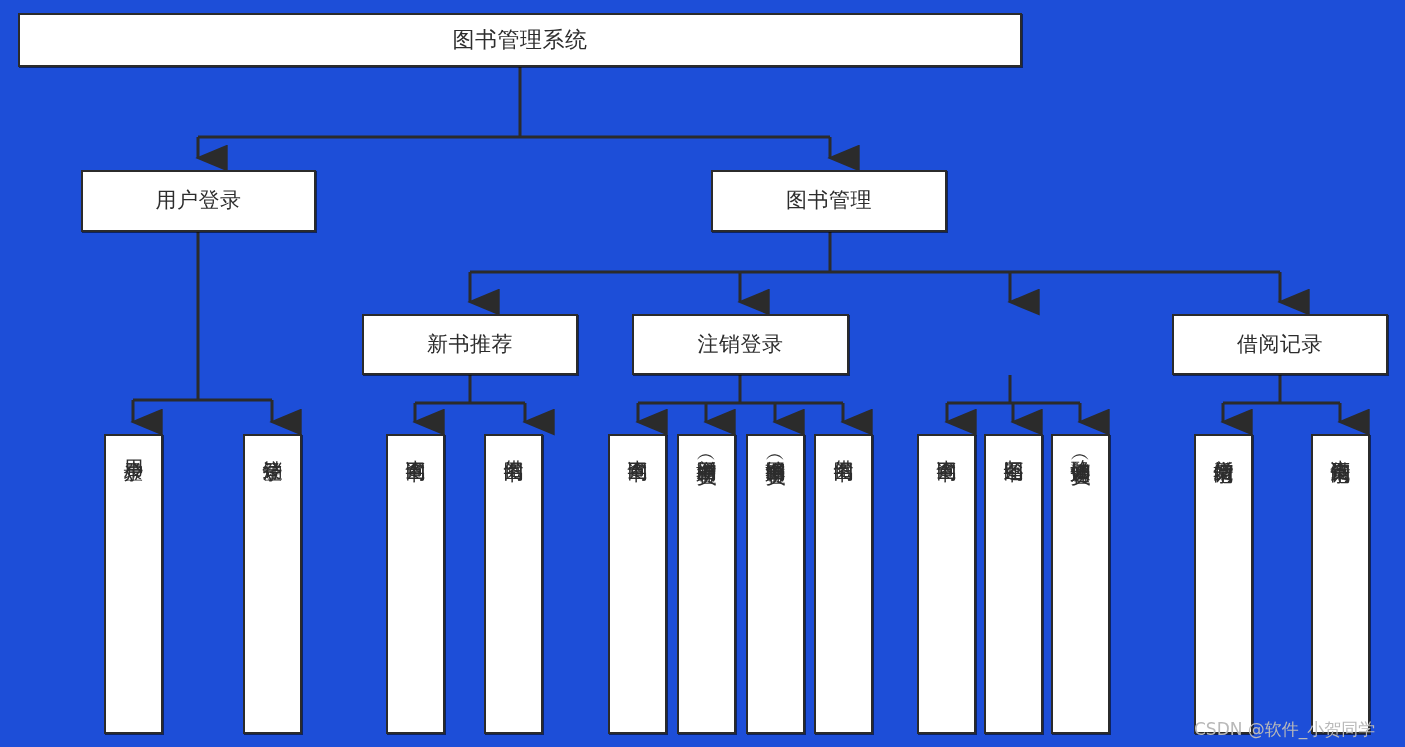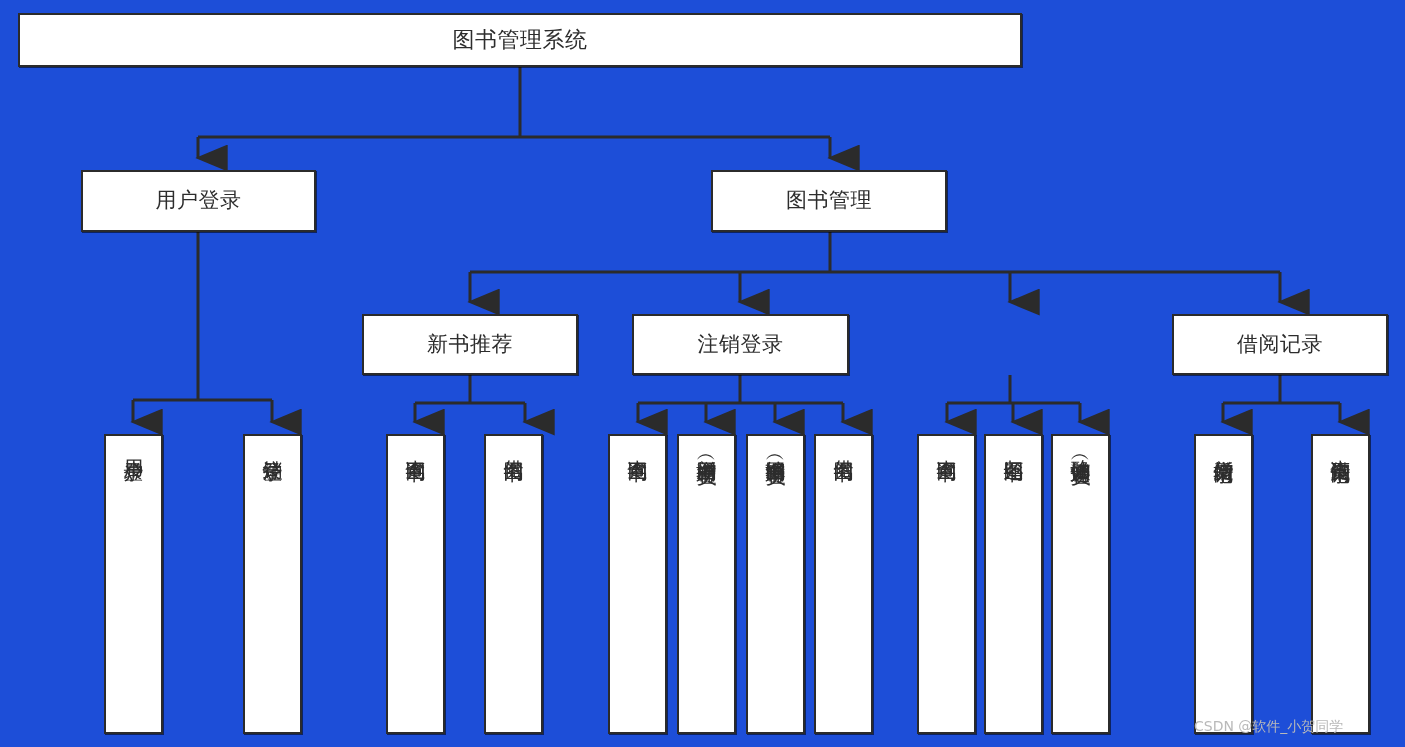--- a/index.html
+++ b/index.html
@@ -59,21 +59,21 @@
   .node.vert .label {
     writing-mode: vertical-rl;
     text-orientation: upright;
     font-size: 20px;
     line-height: 1.05;
     letter-spacing: 1px;
     white-space: nowrap;
   }
   .watermark {
     position: absolute;
-    font-size: 14px;
+    font-size: 17px;
     color: #b9b9b9;
     white-space: nowrap;
     z-index: 3;
     user-select: none;
   }
 </style>
 </head>
 <body>
 
 <div id="diagram-root">

